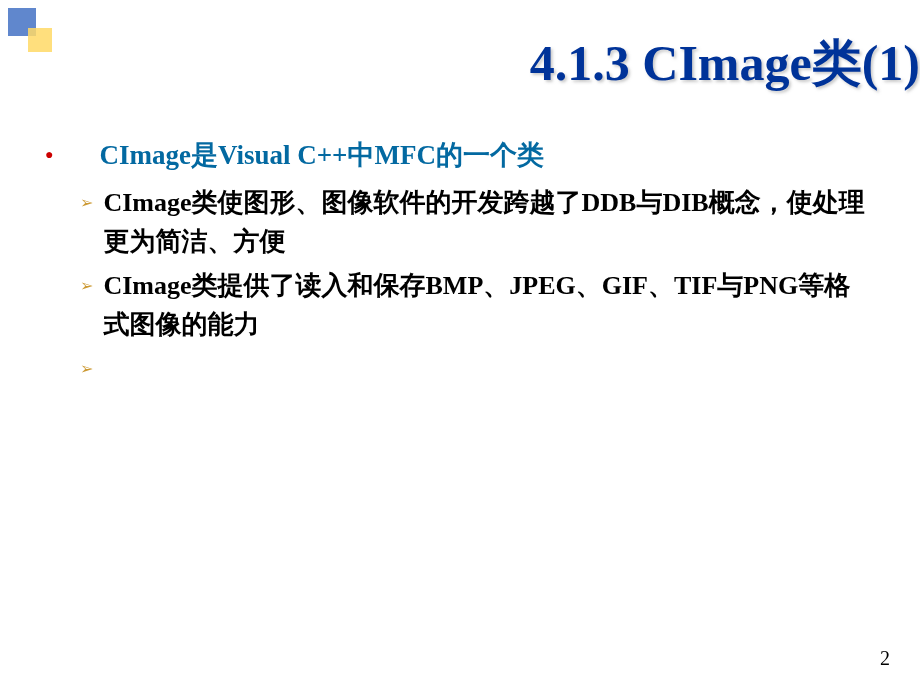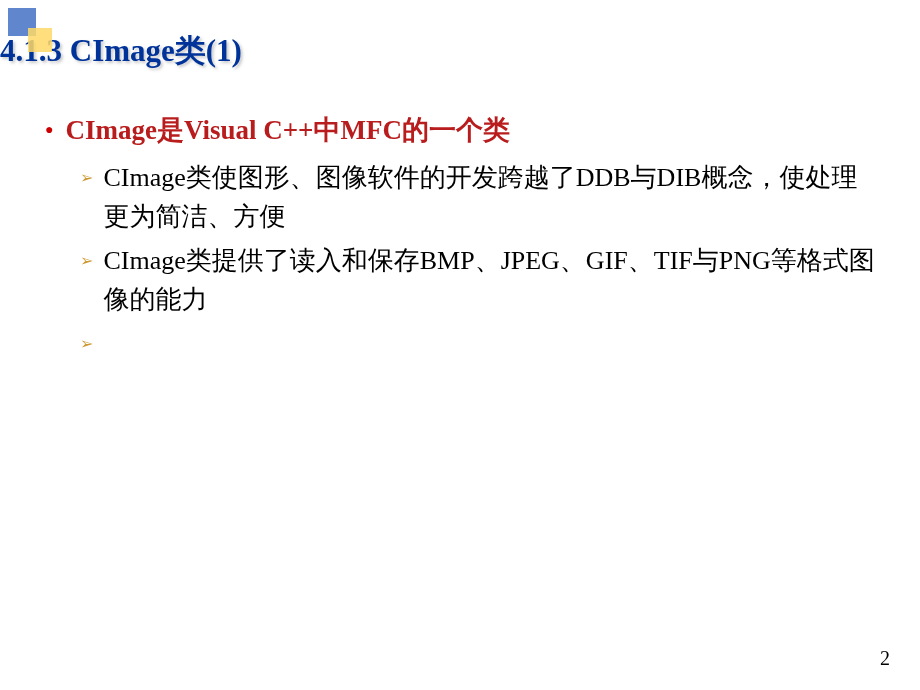--- a/index.html
+++ b/index.html
@@ -19,23 +19,23 @@
     
     .corner-decoration {
       position: absolute;
       top: 0;
       left: 0;
       width: 60px;
       height: 60px;
     }
     
     .title {
-      text-align: left;
+      text-align: right;
       color: #003399;
-      font-size: 31px;
+      font-size: 50px;
       font-weight: bold;
       font-family: "Times New Roman", "SimSun", serif;
       padding-top: 30px;
       padding-bottom: 20px;
       text-shadow: 2px 2px 3px rgba(150, 150, 150, 0.5);
     }
     
     .content {
       padding: 20px 45px 20px 45px;
     }
@@ -50,43 +50,44 @@
       color: #cc0000;
       font-size: 14px;
       margin-right: 12px;
       margin-top: 10px;
       flex-shrink: 0;
     }
     
     .main-bullet-text {
       font-size: 27px;
       font-weight: bold;
-      color: #b91c1c;
+      color: #0369a1;
       font-family: "Times New Roman", "SimSun", serif;
       line-height: 1.4;
+      margin-left: 34px;
     }
     
     .sub-bullet {
       display: flex;
       align-items: flex-start;
       margin-left: 35px;
       margin-bottom: 5px;
     }
     
     .sub-bullet-marker {
       color: #cc9933;
       font-size: 16px;
       margin-right: 10px;
       margin-top: 10px;
       flex-shrink: 0;
     }
     
     .sub-bullet-text {
       font-size: 26px;
-      font-weight: normal;
+      font-weight: bold;
       color: #000;
       font-family: "Times New Roman", "SimSun", serif;
       line-height: 1.5;
     }
     
     .page-number {
       position: absolute;
       bottom: 20px;
       right: 30px;
       font-size: 20px;

